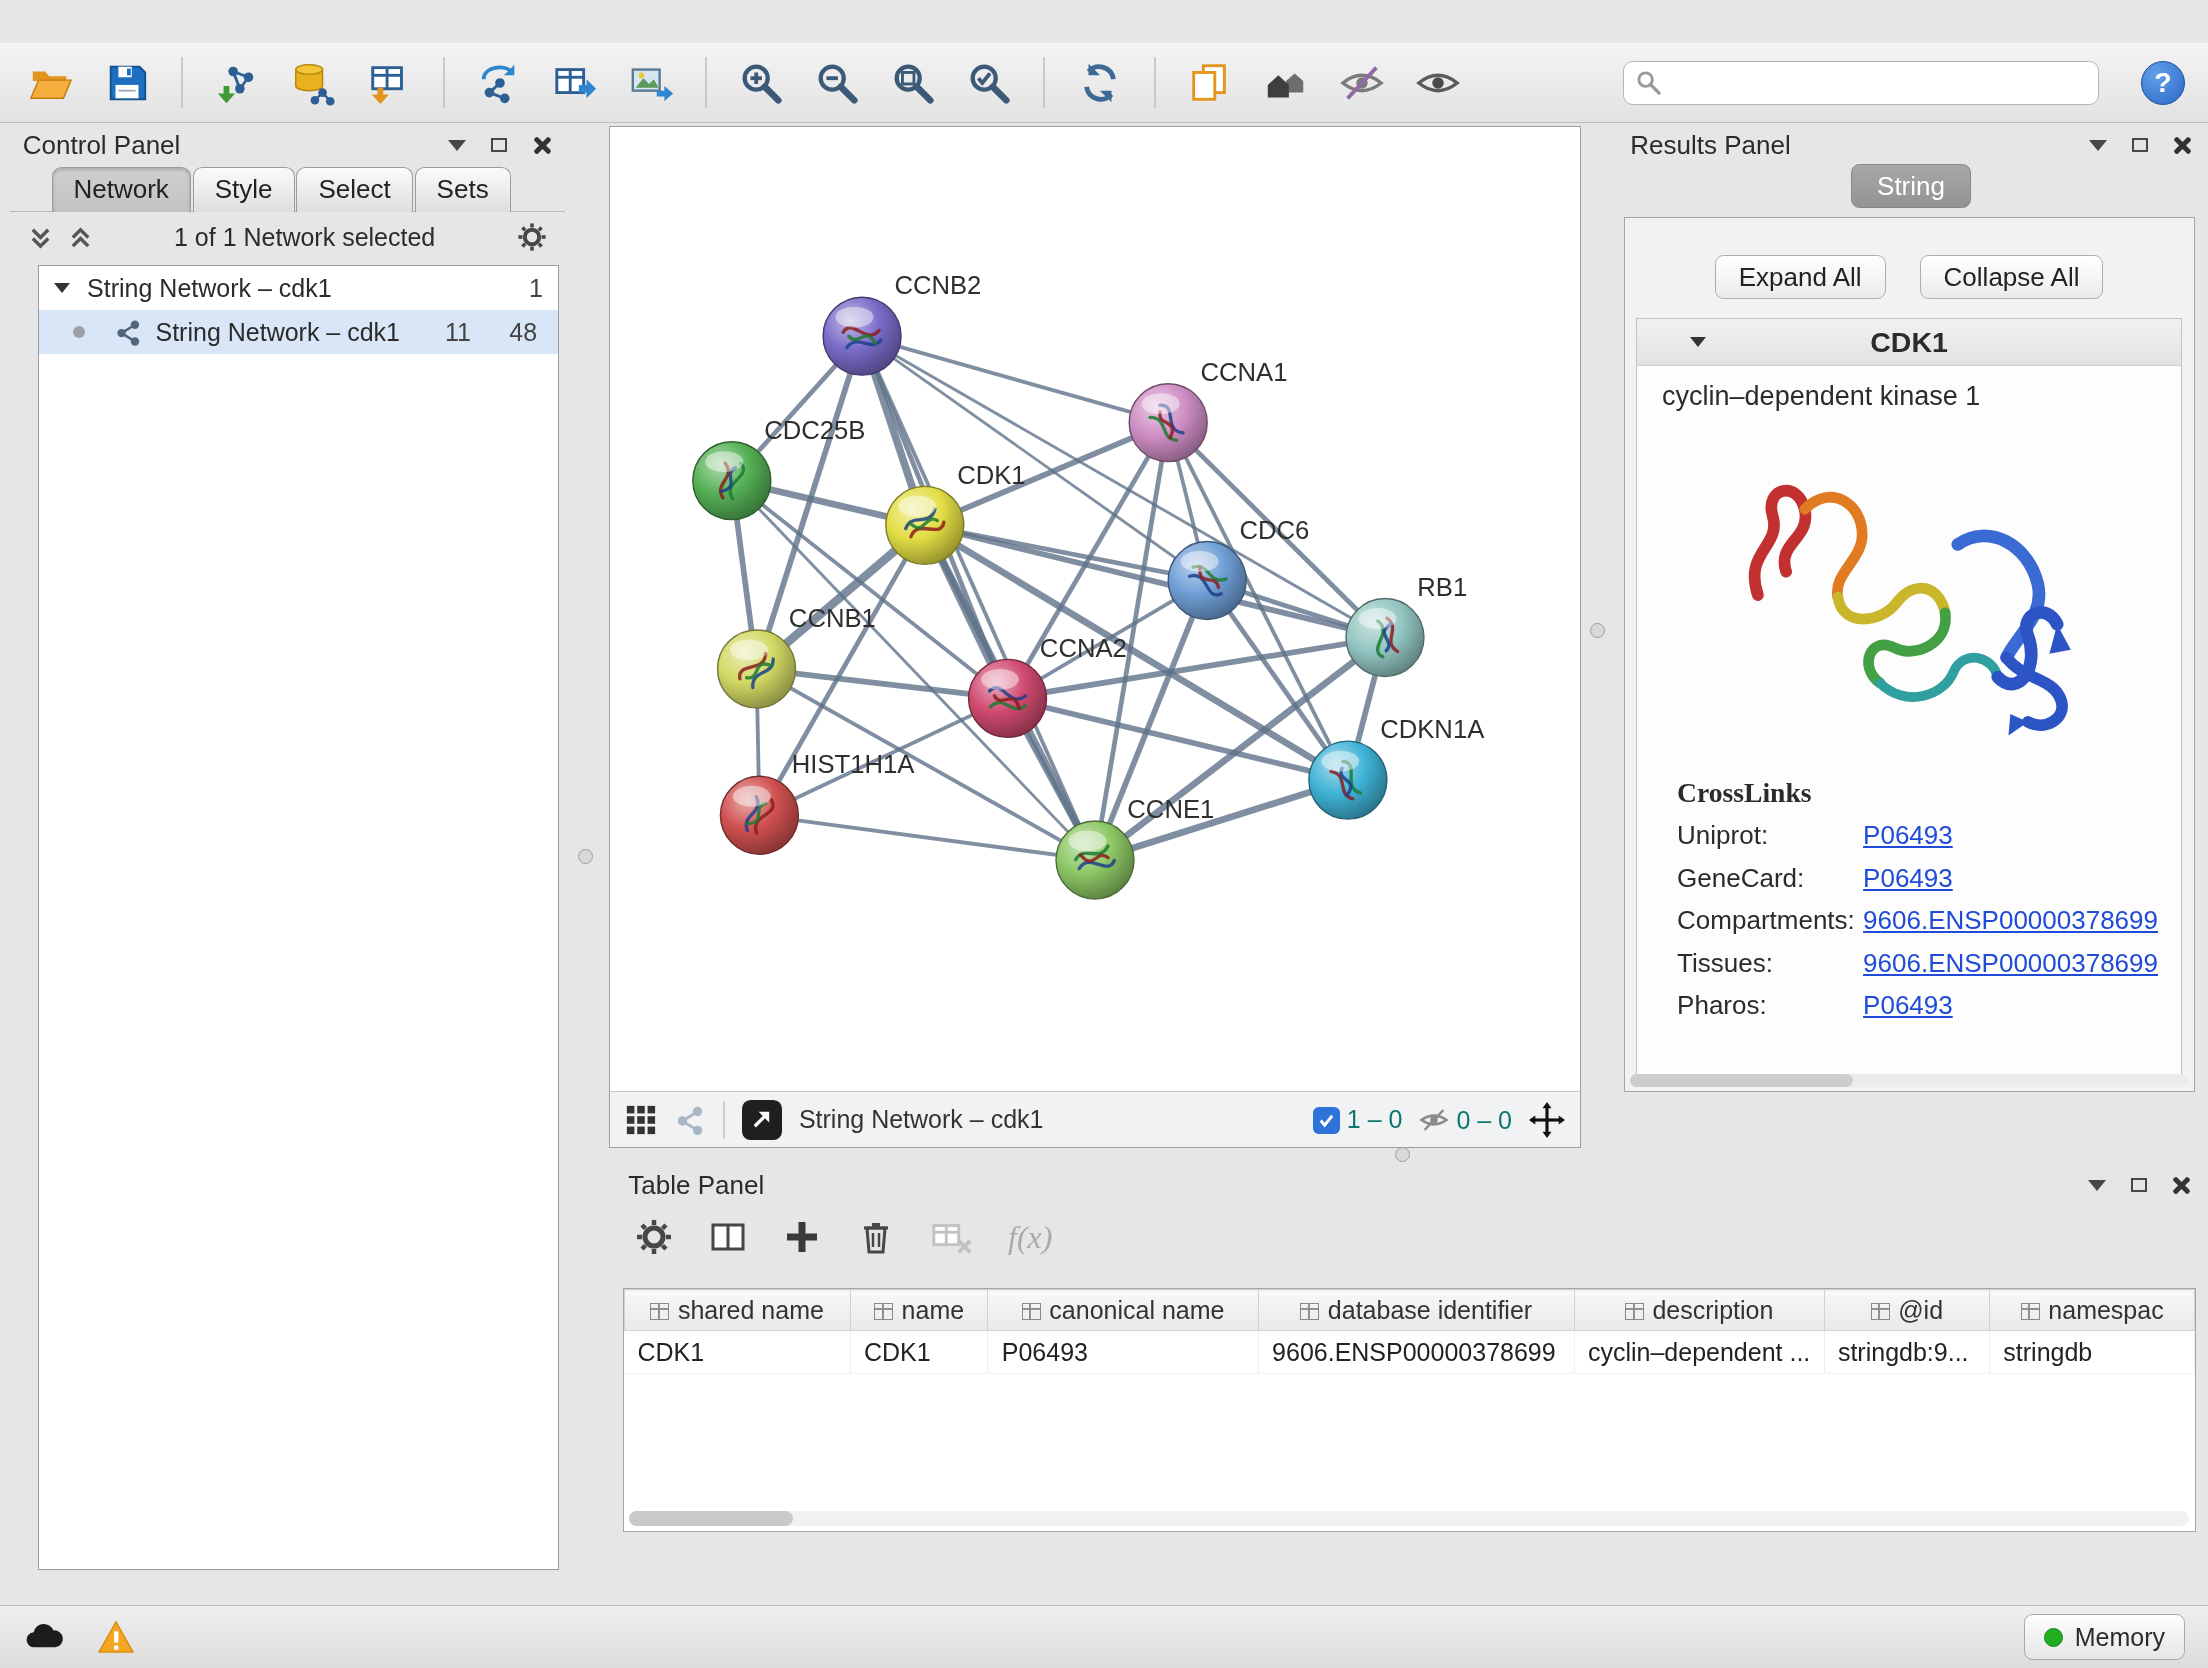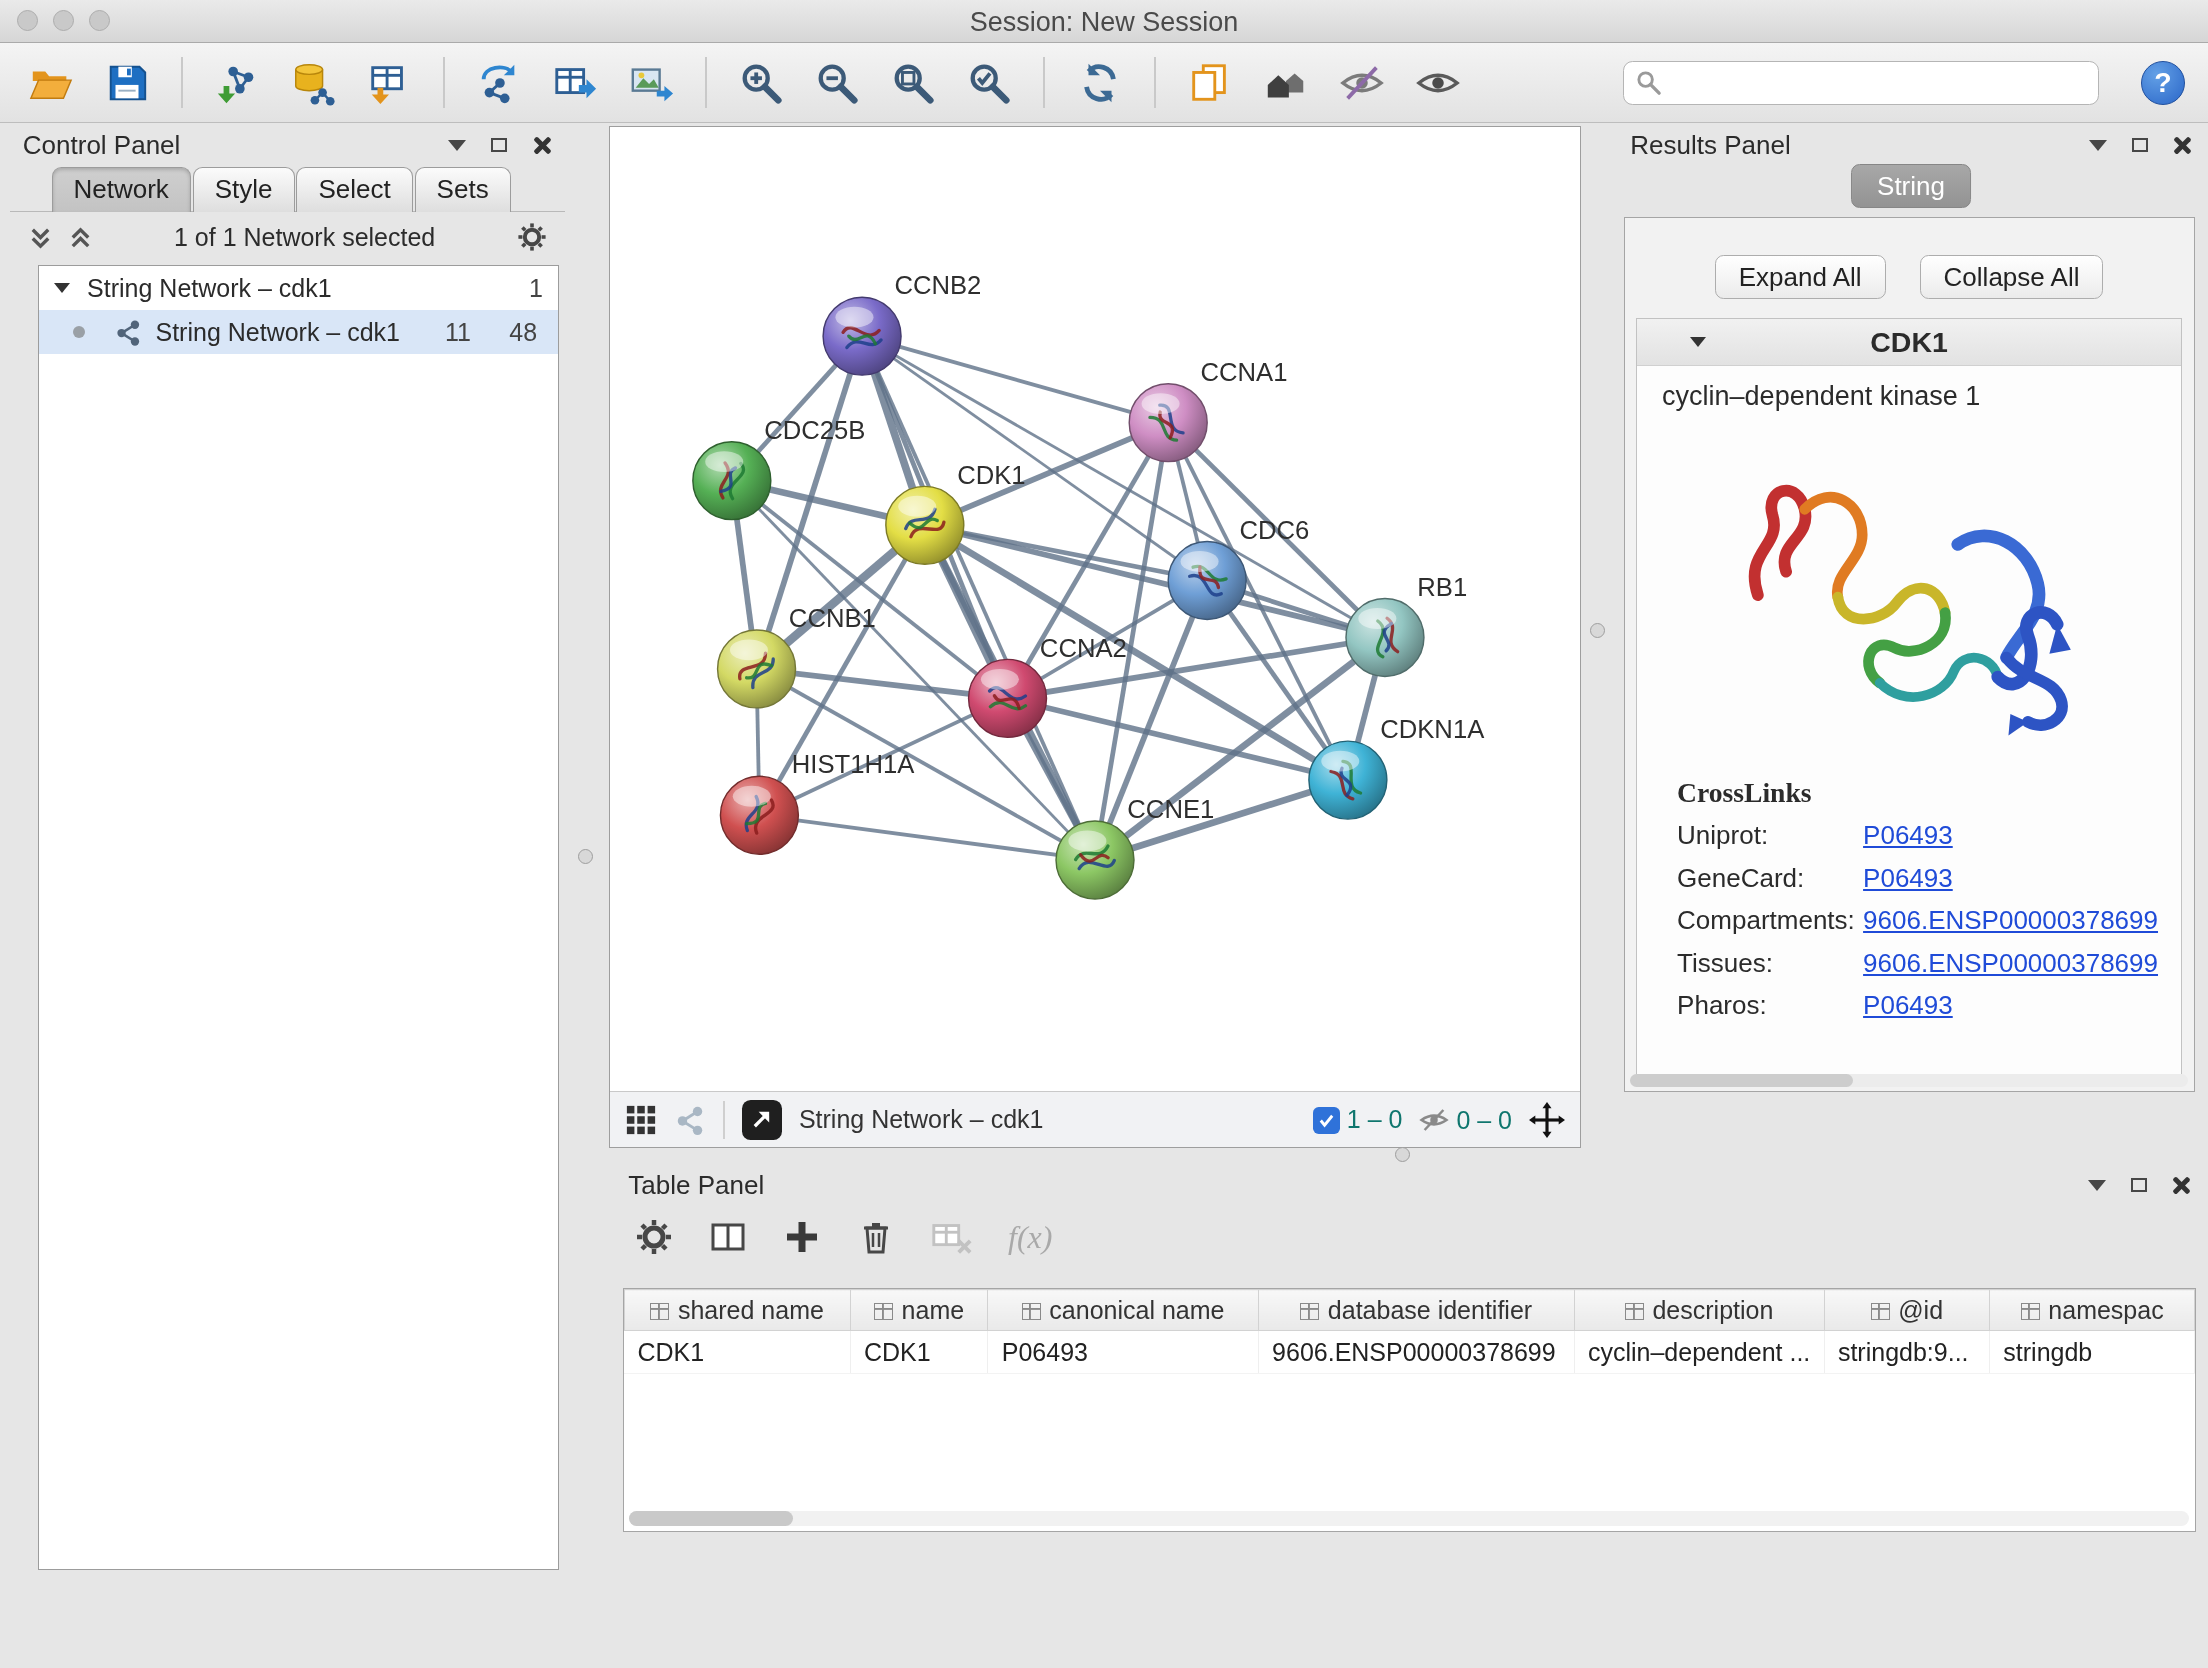--- a/index.html
+++ b/index.html
@@ -118,28 +118,20 @@
     border:1px solid #a8a8a8;border-radius:8.6px;background:linear-gradient(#fdfdfd,#e6e6e6);font-size:25px;}
   .green-dot{width:19px;height:19px;border-radius:50%;background:#1fae1f;border:1px solid #158515;box-sizing:border-box;}
 
   .split-dot{position:absolute;width:15px;height:15px;border-radius:50%;background:#d8d8d8;border:1px solid #9e9e9e;box-sizing:border-box;}
 </style>
 </head>
 <body>
 
 <div class="app">
 
-  <div class="titlebar">
-    <div class="traffic">
-      <span class="tl"></span>
-      <span class="tl"></span>
-      <span class="tl"></span>
-    </div>
-    <div class="win-title">Session: New Session</div>
-  </div>
 
   <div class="toolbar">
     <div class="tb-btn">
       <svg width="46" height="46" viewBox="0 0 48 48">
         <path d="M5 12h13l4 5h18v5H5z" fill="#e3941c"></path>
         <path d="M3 40l8-19h34l-8 19z" fill="#f3ae3c" stroke="#c27c10" stroke-width="1.5"></path>
       </svg>
     </div>
     <div class="tb-btn">
       <svg width="46" height="46" viewBox="0 0 48 48">
@@ -749,19 +741,33 @@
               <td>stringdb</td>
             </tr>
           </tbody>
       </table>
       <div class="tp-hscroll">
           <div class="thumb"></div>
         </div>
     </div>
   </div>
 
+  <div class="status-bar">
+    <svg width="42" height="32" viewBox="0 0 44 34">
+      <path d="M12 28a8 8 0 0 1-1-16 11 11 0 0 1 21-2 8 8 0 0 1 2 18z" fill="#1c1c1c"></path>
+    </svg>
+    <svg width="38" height="34" viewBox="0 0 40 36">
+      <path d="M20 2L38 34H2z" fill="#f5a623" stroke="#d88c10" stroke-width="1.5"></path>
+      <rect x="18" y="12" width="4.5" height="12" fill="#fff"></rect>
+      <rect x="18" y="27" width="4.5" height="4.5" fill="#fff"></rect>
+    </svg>
+    <div class="memory-btn">
+      <span class="green-dot"></span>
+      <span>Memory</span>
+    </div>
+  </div>
 
   <div class="split-dot" style="left:578px;top:849px;"></div>
   <div class="split-dot" style="left:1590px;top:623px;"></div>
   <div class="split-dot" style="left:1395px;top:1147px;"></div>
 
 </div>
 
 
 </body></html>

